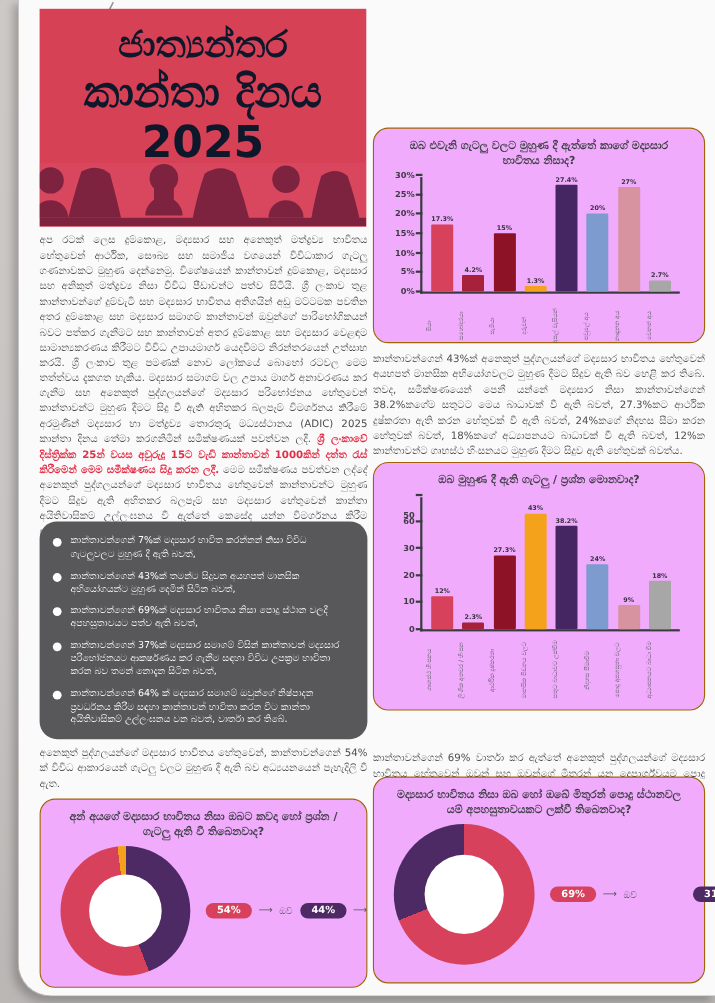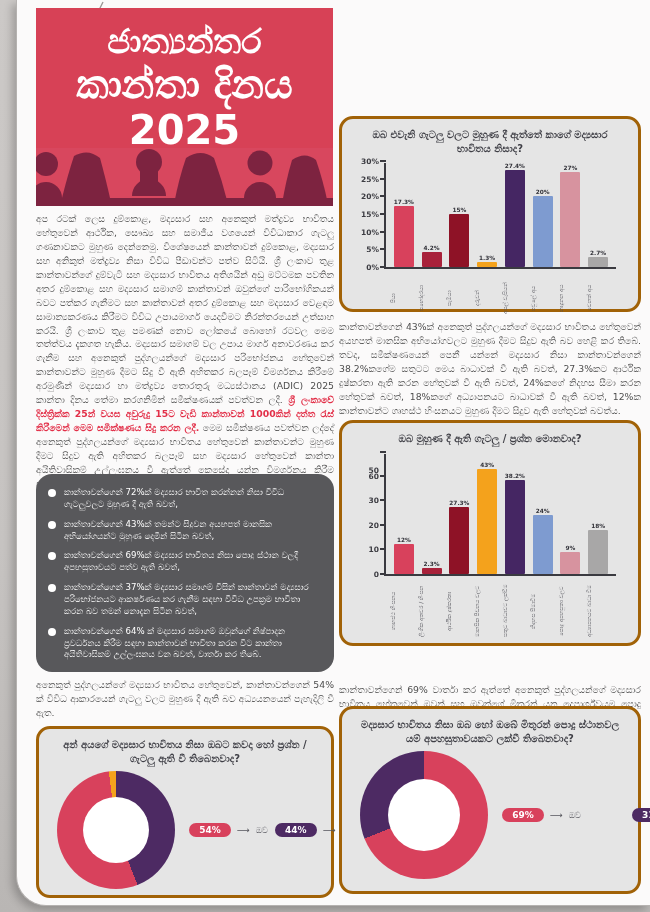--- a/index.html
+++ b/index.html
@@ -16,21 +16,21 @@
     border-bottom-left-radius:30px;
     box-shadow:-4px 4px 8px rgba(0,0,0,.22);
   }
   .curl { position:absolute; left:40px; top:0; }
 
   
   .header-box {
     position:absolute; left:19px; top:8px; width:297px; height:198px;
     background:#d74156; overflow:hidden;
   }
-  .header-title { text-align:center; color:#ffffff; font-weight:800; margin-top:14px; line-height:1.15; }
+  .header-title { text-align:center; color:#0f172a; font-weight:800; margin-top:14px; line-height:1.15; }
   .header-title .t1 { font-size:34px; display:block; }
   .header-title .t2 { font-size:40px; display:block; }
   .header-sub { text-align:center; color:#fff2f4; font-weight:700; font-size:12.5px; line-height:1.4; margin-top:8px; padding:0 10px; }
   .sil-band { position:absolute; bottom:0; left:0; width:297px; height:58px; }
 
   
   .para {
     position:absolute; color:#4e4e4e; font-size:9.3px; line-height:1.5;
     text-align:justify;
   }
@@ -40,21 +40,21 @@
   .dark-box {
     position:absolute; left:19px; top:474px; width:298px; height:198px;
     background:#58585b; border-radius:16px; padding:13px 14px 10px 12px;
   }
   .dark-box ul { list-style:none; }
   .dark-box li { display:flex; gap:8px; margin-bottom:8px; color:#ffffff; font-size:8.6px; line-height:1.38; }
   .dot { flex:0 0 8px; width:8px; height:8px; border-radius:50%; background:#ffffff; margin-top:2px; }
 
   
   .card {
-    position:absolute; background:#e5e5e5; border:3px solid #a16207; border-radius:14px;
+    position:absolute; background:#f0abfc; border:1px solid #a16207; border-radius:14px;
   }
   .card-title { text-align:center; font-weight:700; color:#3f3f46; font-size:10px; line-height:1.35; padding:9px 14px 2px; }
 
   
   .barchart { position:relative; margin:6px 8px 4px 8px; }
   .bar-plot { position:absolute; left:34px; right:14px; top:0; border-left:2px solid #3a3a40; border-bottom:2px solid #3a3a40; }
   .ytick { position:absolute; right:calc(100% + 7px); transform:translateY(50%); font-size:7.5px; color:#3c3c42; font-weight:600; white-space:nowrap; }
   .ymark { position:absolute; left:-6px; width:6px; height:2px; background:#3a3a40; }
   .bars { position:absolute; left:0; right:0; bottom:0; top:0; display:flex; align-items:flex-end; justify-content:space-around; padding:0 4px; }
   .bcol { display:flex; flex-direction:column; align-items:center; justify-content:flex-end; width:24px; }
@@ -112,21 +112,21 @@
       </g>
     </svg>
   </div>
 
   <p class="para" style="left:19px; top:212px; width:298px;"><span>අප රටක් ලෙස දුම්කොළ, මද්‍යසාර සහ අනෙකුත් මත්ද්‍රව්‍ය භාවිතය හේතුවෙන් ආර්ථික, සෞඛ්‍ය සහ සමාජීය වශයෙන් විවිධාකාර ගැටලු ගණනාවකට මුහුණ දෙන්නෙමු. විශේෂයෙන් කාන්තාවන් දුම්කොළ, මද්‍යසාර සහ අනිකුත් මත්ද්‍රව්‍ය නිසා විවිධ පීඩාවන්ට පත්ව සිටියි. ශ්‍රී ලංකාව තුළ කාන්තාවන්ගේ දුම්වැටි සහ මද්‍යසාර භාවිතය අතිශයින් අඩු මට්ටමක පවතින අතර දුම්කොළ සහ මද්‍යසාර සමාගම් කාන්තාවන් ඔවුන්ගේ පාරිභෝගිකයන් බවට පත්කර ගැනීමට සහ කාන්තාවන් අතර දුම්කොළ සහ මද්‍යසාර වෙළඳාම සාමාන්‍යකරණය කිරීමට විවිධ උපායමාර්ග යෙදවීමට නිරන්තරයෙන් උත්සාහ කරයි. ශ්‍රී ලංකාව තුළ පමණක් නොව ලෝකයේ බොහෝ රටවල මෙම තත්ත්වය දැකගත හැකිය. මද්‍යසාර සමාගම් වල උපාය මාර්ග අනාවරණය කර ගැනීම සහ අනෙකුත් පුද්ගලයන්ගේ මද්‍යසාර පරිභෝජනය හේතුවෙන් කාන්තාවන්ට මුහුණ දීමට සිදු වී ඇති අහිතකර බලපෑම් විමර්ශනය කිරීමේ අරමුණින් මද්‍යසාර හා මත්ද්‍රව්‍ය තොරතුරු මධ්‍යස්ථානය (ADIC) 2025 කාන්තා දිනය තේමා කරගනිමින් සමීක්ෂණයක් පවත්වන ලදී. </span><span class="hl">ශ්‍රී ලංකාවේ දිස්ත්‍රික්ක 25න් වයස අවුරුදු 15ට වැඩි කාන්තාවන් 1000කින්  දත්ත රැස් කිරීමෙන් මෙම සමීක්ෂණය සිදු කරන ලදී.</span><span> මෙම සමීක්ෂණය පවත්වන ලද්දේ අනෙකුත් පුද්ගලයන්ගේ මද්‍යසාර භාවිතය හේතුවෙන් කාන්තාවන්ට මුහුණ දීමට සිදුව ඇති අහිතකර බලපෑම් සහ මද්‍යසාර හේතුවෙන් කාන්තා අයිතිවාසිකම් උල්ලංඝනය වී ඇත්තේ කෙසේද යන්න විමර්ශනය කිරීම සඳහාය. එහිදී,</span></p>
 
   <div class="dark-box">
     <ul>
       <li>
           <span class="dot"></span>
-          <span>කාන්තාවන්ගෙන් 72%ක් මද්‍යසාර භාවිත කරන්නන් නිසා විවිධ ගැටලුවලට මුහුණ  දී ඇති බවත්,</span>
+          <span>කාන්තාවන්ගෙන් 7%ක් මද්‍යසාර භාවිත කරන්නන් නිසා විවිධ ගැටලුවලට මුහුණ  දී ඇති බවත්,</span>
         </li>
       <li>
           <span class="dot"></span>
           <span>කාන්තාවන්ගෙන් 43%ක් තමන්ට සිදුවන අයහපත් මානසික අභියෝගයන්ට මුහුණ දෙමින් සිටින බවත්,</span>
         </li>
       <li>
           <span class="dot"></span>
           <span>කාන්තාවන්ගෙන් 69%ක් මද්‍යසාර භාවිතය නිසා පොදු ස්ථාන වලදී අපහසුතාවයට පත්ව ඇති බවත්,</span>
         </li>
       <li>

